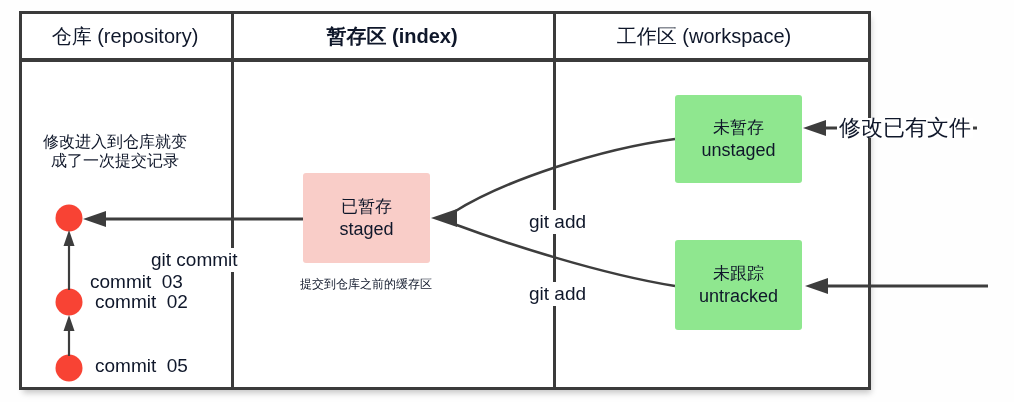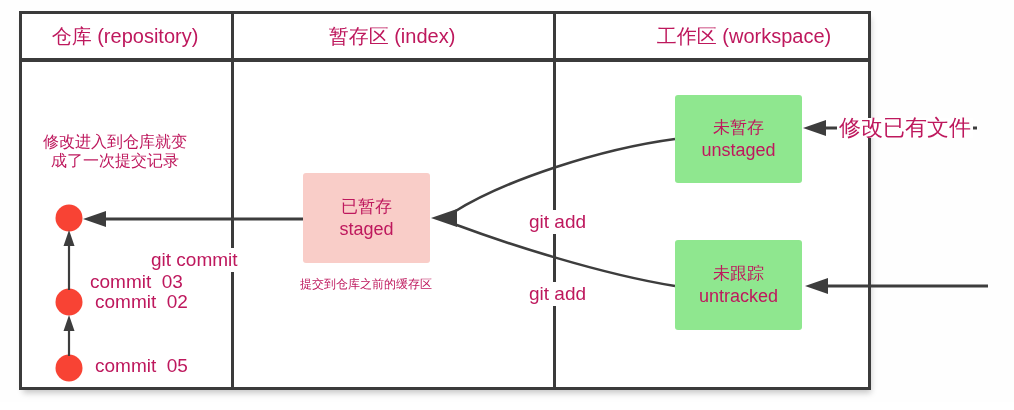--- a/index.html
+++ b/index.html
@@ -1,34 +1,34 @@
 <!DOCTYPE html>
 <html><head>
 <meta charset="utf-8">
 <style>
   html,body{margin:0;padding:0;background:#fff;}
   .stage{
     position:relative;width:1014px;height:402px;background:#fefefe;
-    font-family:"Liberation Sans",sans-serif;color:#be185d;overflow:hidden;
+    font-family:"Liberation Sans",sans-serif;color:#0f172a;overflow:hidden;
   }
   .tbl{
     position:absolute;left:19px;top:11px;width:852px;height:379px;
     border:3px solid #3b3b3b;box-sizing:border-box;background:#fff;z-index:1;
     box-shadow:2px 5px 6px -2px rgba(0,0,0,0.22);
   }
   .vline{position:absolute;top:0;bottom:0;width:3px;background:#3b3b3b;}
   .vline.v1{left:209px;}
   .vline.v2{left:531px;}
   .hline{position:absolute;left:0;right:0;top:44px;height:4px;background:#3b3b3b;}
   .canvas{position:absolute;left:0;top:0;z-index:2;pointer-events:none;}
   .lbl{position:absolute;z-index:3;}
   .hdr{font-size:20px;line-height:26px;text-align:center;top:23px;}
   .hdr.h1{left:22px;width:206px;}
-  .hdr.h2{left:234px;width:316px;}
-  .hdr.h3{left:588px;width:312px;}
+  .hdr.h2{left:234px;width:316px;font-weight:bold;}
+  .hdr.h3{left:548px;width:312px;}
   .note{left:27px;top:132px;width:176px;font-size:16px;line-height:19px;
         text-align:center;white-space:pre-line;}
   .commitlbl{font-size:19px;line-height:20px;white-space:pre;}
   .c03{left:90px;top:232px;margin-top:40px;}
   .c02{left:95px;top:292px;}
   .c01{left:95px;top:356px;}
   .cmdlbl{font-size:19px;line-height:22px;background:#fff;padding:1px 4px;margin-top:40px;}
   .gitcommit{left:147px;top:208px;}
   .gitadd1{left:525px;top:170px;}
   .gitadd2{left:525px;top:242px;}

